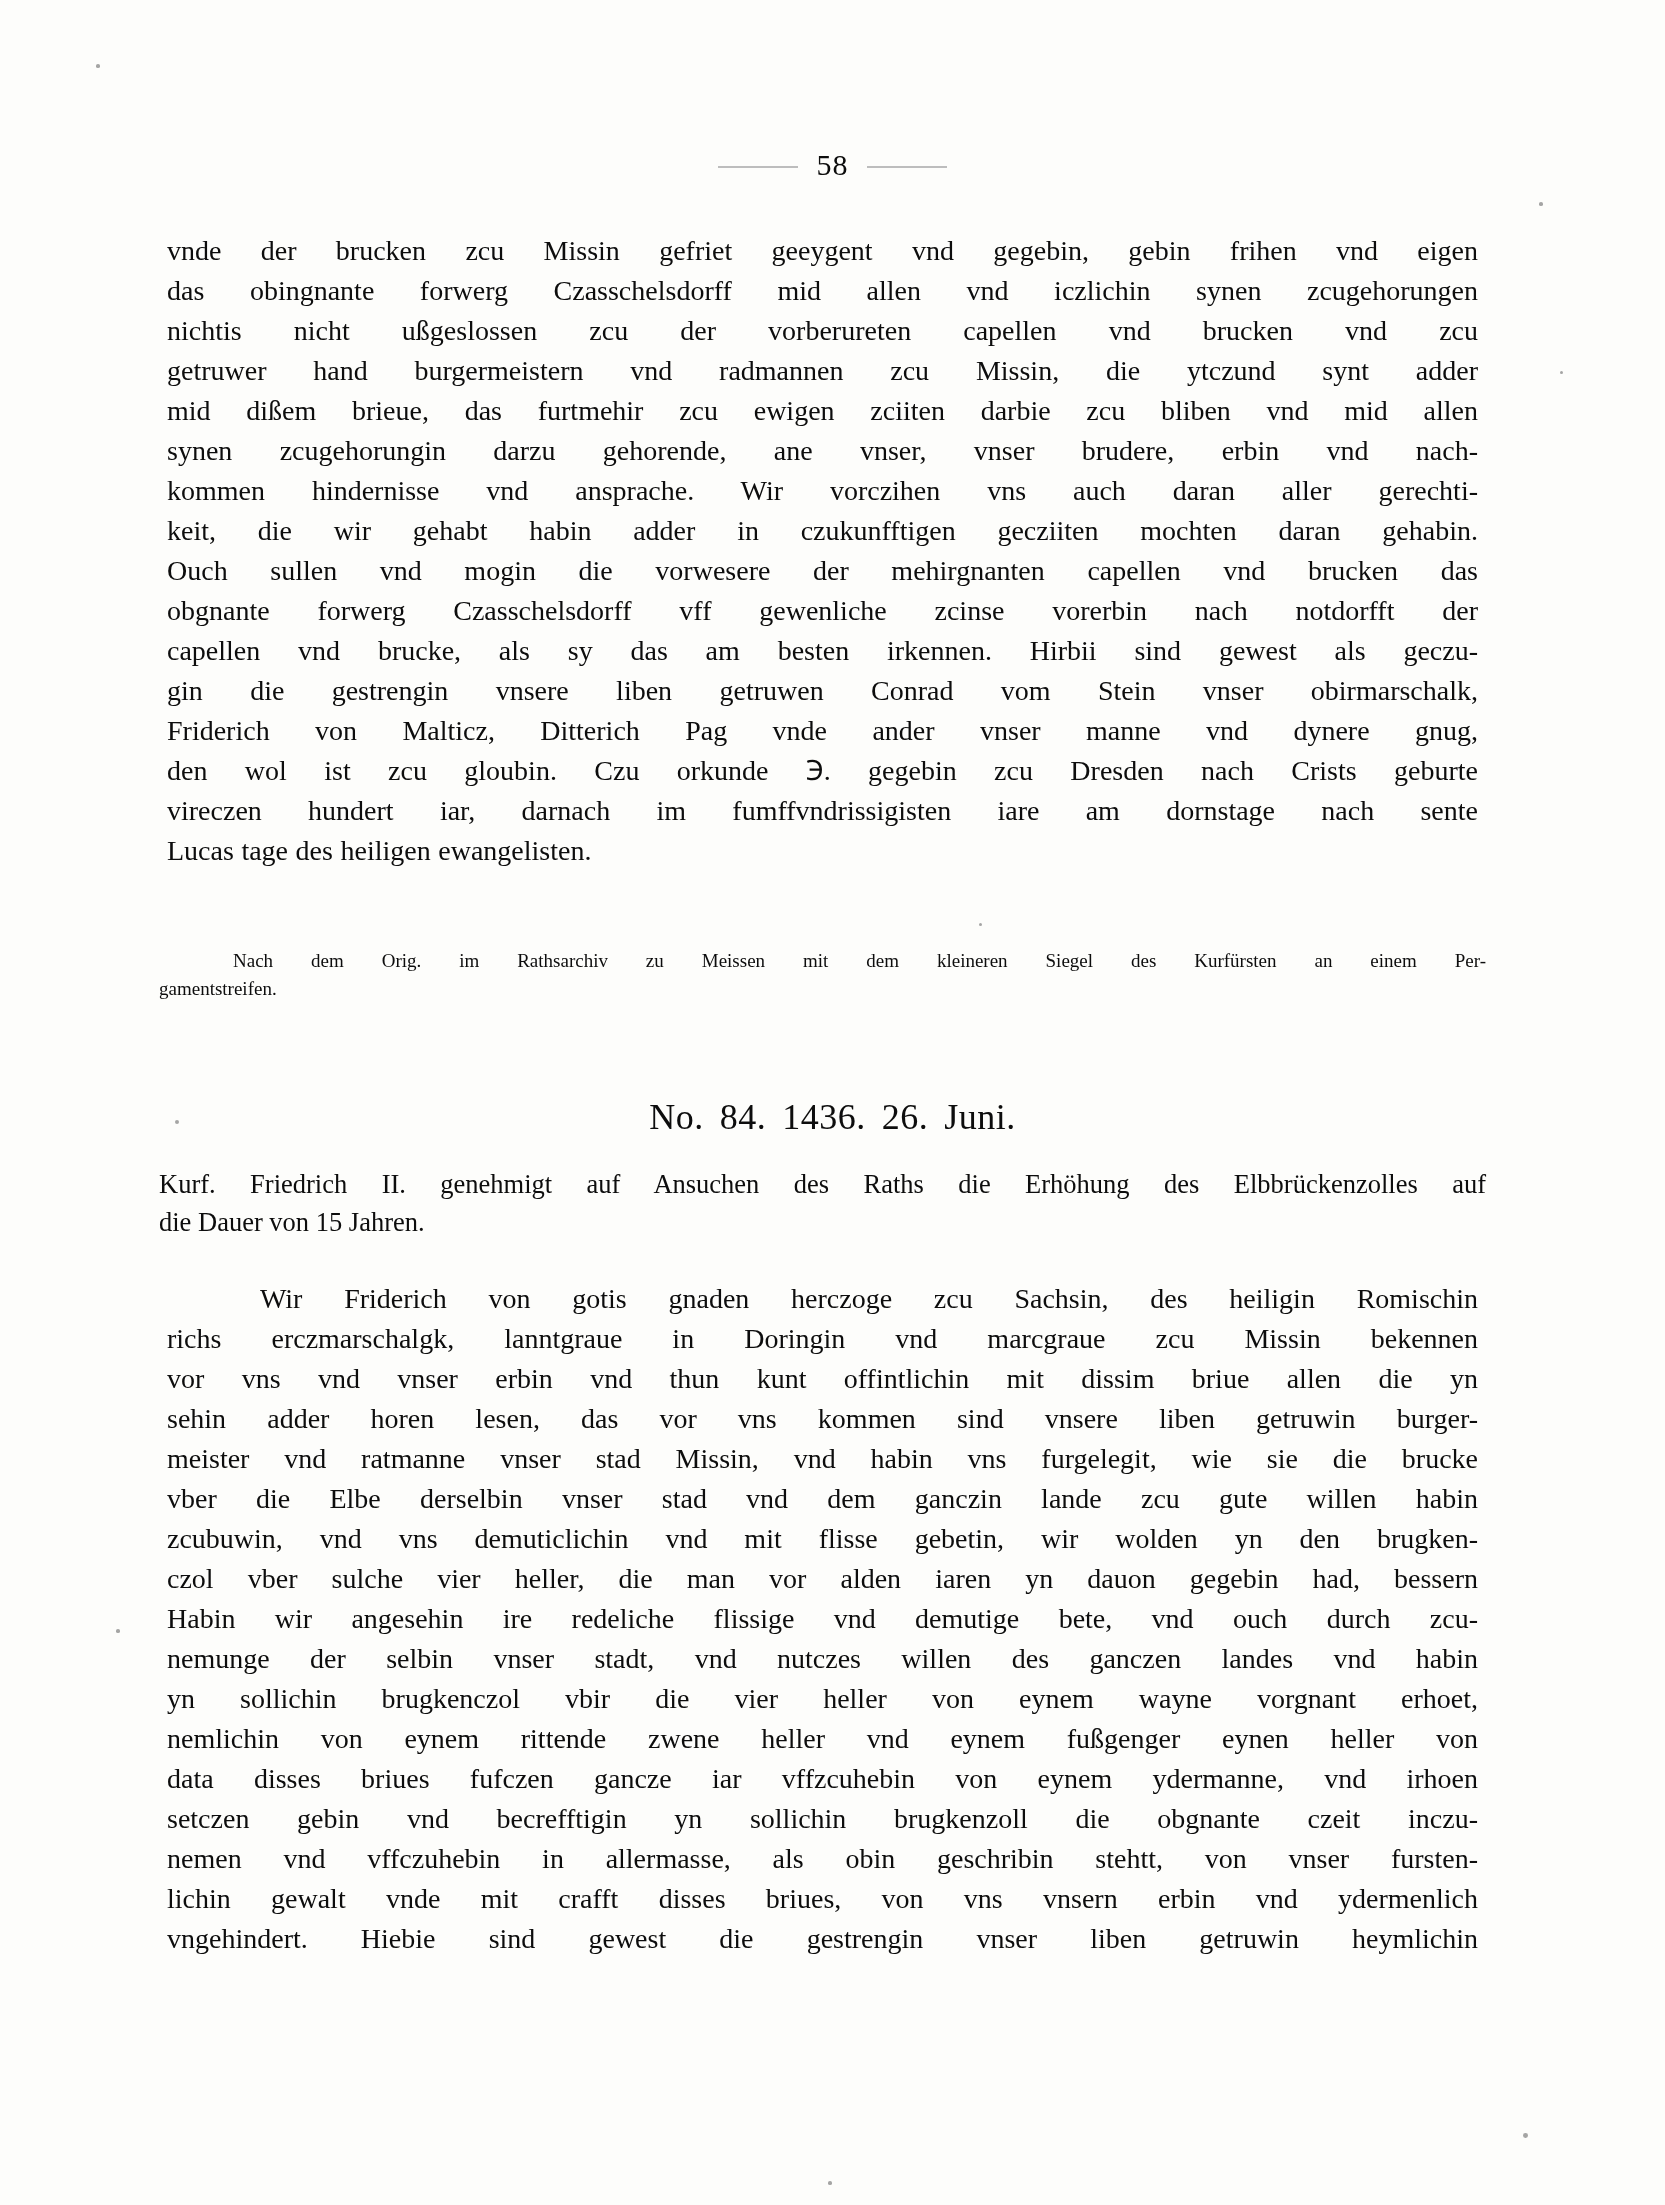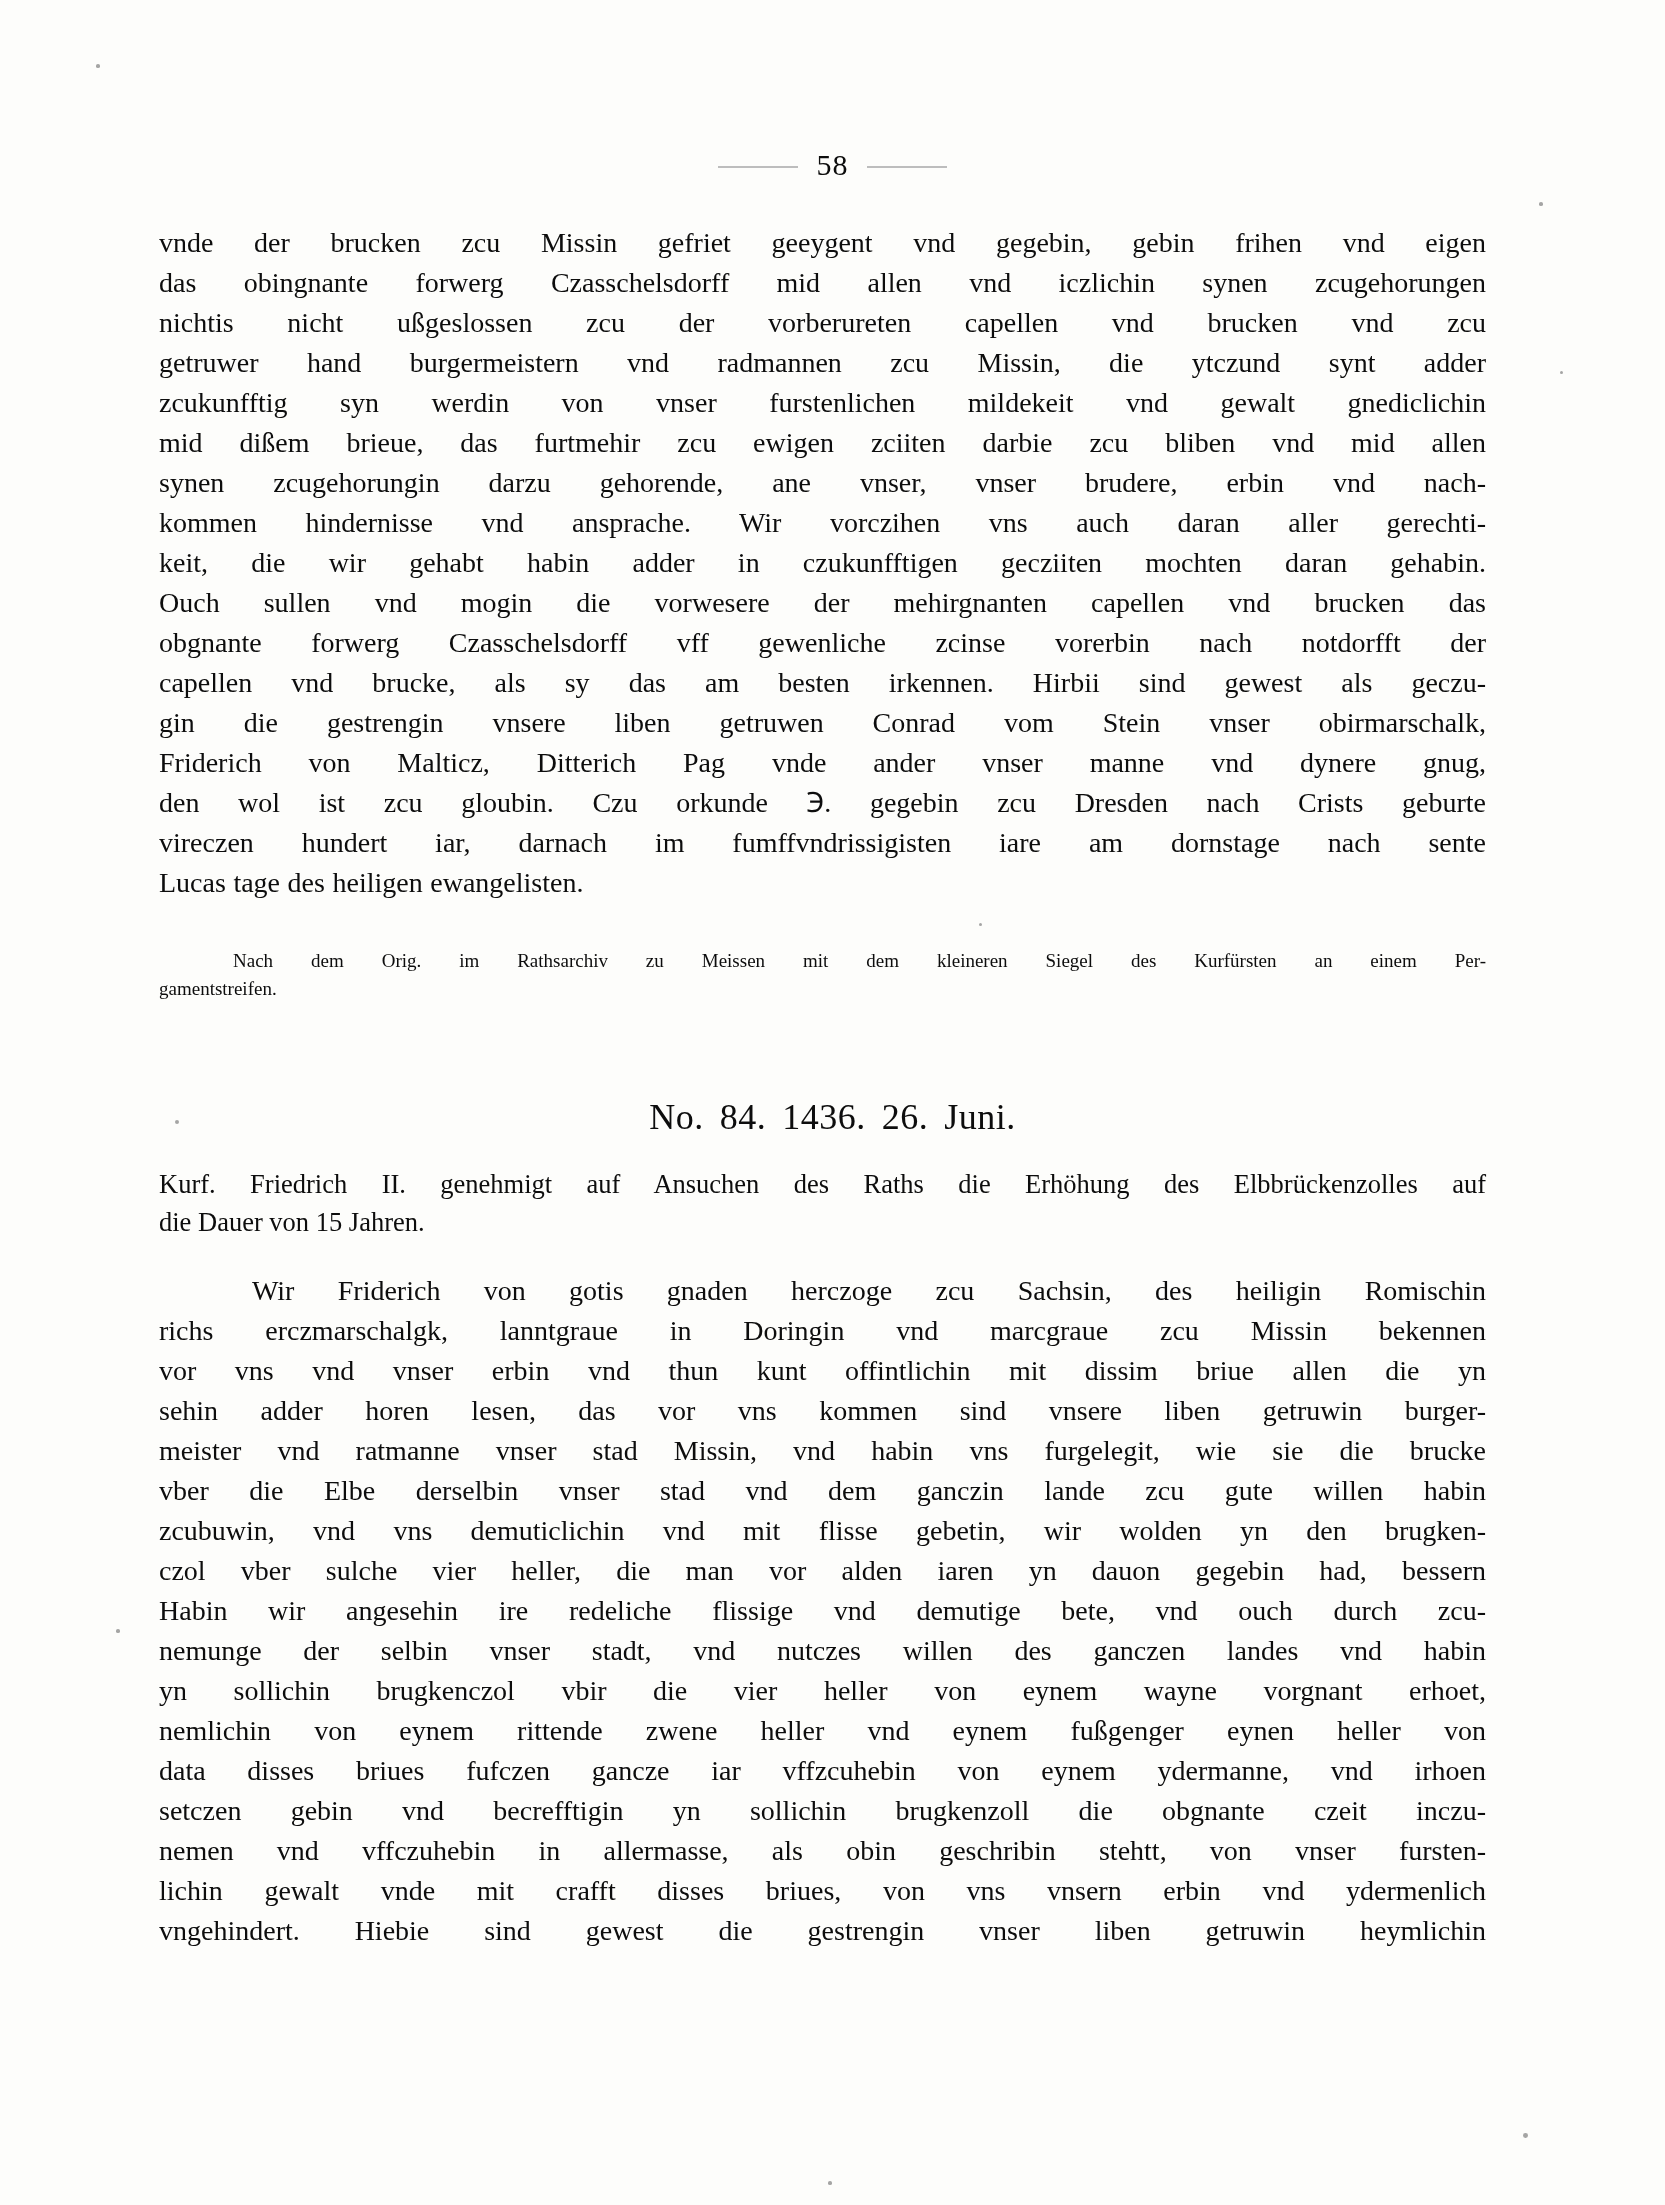--- a/index.html
+++ b/index.html
@@ -55,21 +55,21 @@
   }
 
   .charter {
     font-size: 28px;
     line-height: 40px;
     text-align: justify;
     text-align-last: left;
     word-spacing: .02em;
   }
   .charter p {
-    margin: 0;
+    margin: 8px;
   }
   .charter .ln {
     display: block;
     white-space: nowrap;
   }
   
   .charter .ln.j {
     text-align: justify;
     text-align-last: justify;
     white-space: normal;
@@ -138,21 +138,20 @@
   <div class="runhead">
     <span class="rule"></span><span class="pno">58</span><span class="rule"></span>
   </div>
 
   <div class="col charter" style="top:223px;">
     <p>
       <span class="ln j">vnde der brucken zcu Missin gefriet geeygent vnd gegebin, gebin frihen vnd eigen</span>
       <span class="ln j">das obingnante forwerg Czasschelsdorff mid allen vnd iczlichin synen zcugehorungen</span>
       <span class="ln j">nichtis nicht ußgeslossen zcu der vorberureten capellen vnd brucken vnd zcu</span>
       <span class="ln j">getruwer hand burgermeistern vnd radmannen zcu Missin, die ytczund synt adder</span>
-      <span class="ln j">zcukunfftig syn werdin von vnser furstenlichen mildekeit vnd gewalt gnediclichin</span>
       <span class="ln j">mid dißem brieue, das furtmehir zcu ewigen zciiten darbie zcu bliben vnd mid allen</span>
       <span class="ln j">synen zcugehorungin darzu gehorende, ane vnser, vnser brudere, erbin vnd nach-</span>
       <span class="ln j">kommen hindernisse vnd ansprache.  Wir vorczihen vns auch daran aller gerechti-</span>
       <span class="ln j">keit, die wir gehabt habin adder in czukunfftigen gecziiten mochten daran gehabin.</span>
       <span class="ln j">Ouch sullen vnd mogin die vorwesere der mehirgnanten capellen vnd brucken das</span>
       <span class="ln j">obgnante forwerg Czasschelsdorff vff gewenliche zcinse vorerbin nach notdorfft der</span>
       <span class="ln j">capellen vnd brucke, als sy das am besten irkennen.  Hirbii sind gewest als geczu-</span>
       <span class="ln j">gin die gestrengin vnsere liben getruwen Conrad vom Stein vnser obirmarschalk,</span>
       <span class="ln j">Friderich von Malticz, Ditterich Pag vnde ander vnser manne vnd dynere gnug,</span>
       <span class="ln j">den wol ist zcu gloubin.  Czu orkunde ℈. gegebin zcu Dresden nach Crists geburte</span>

